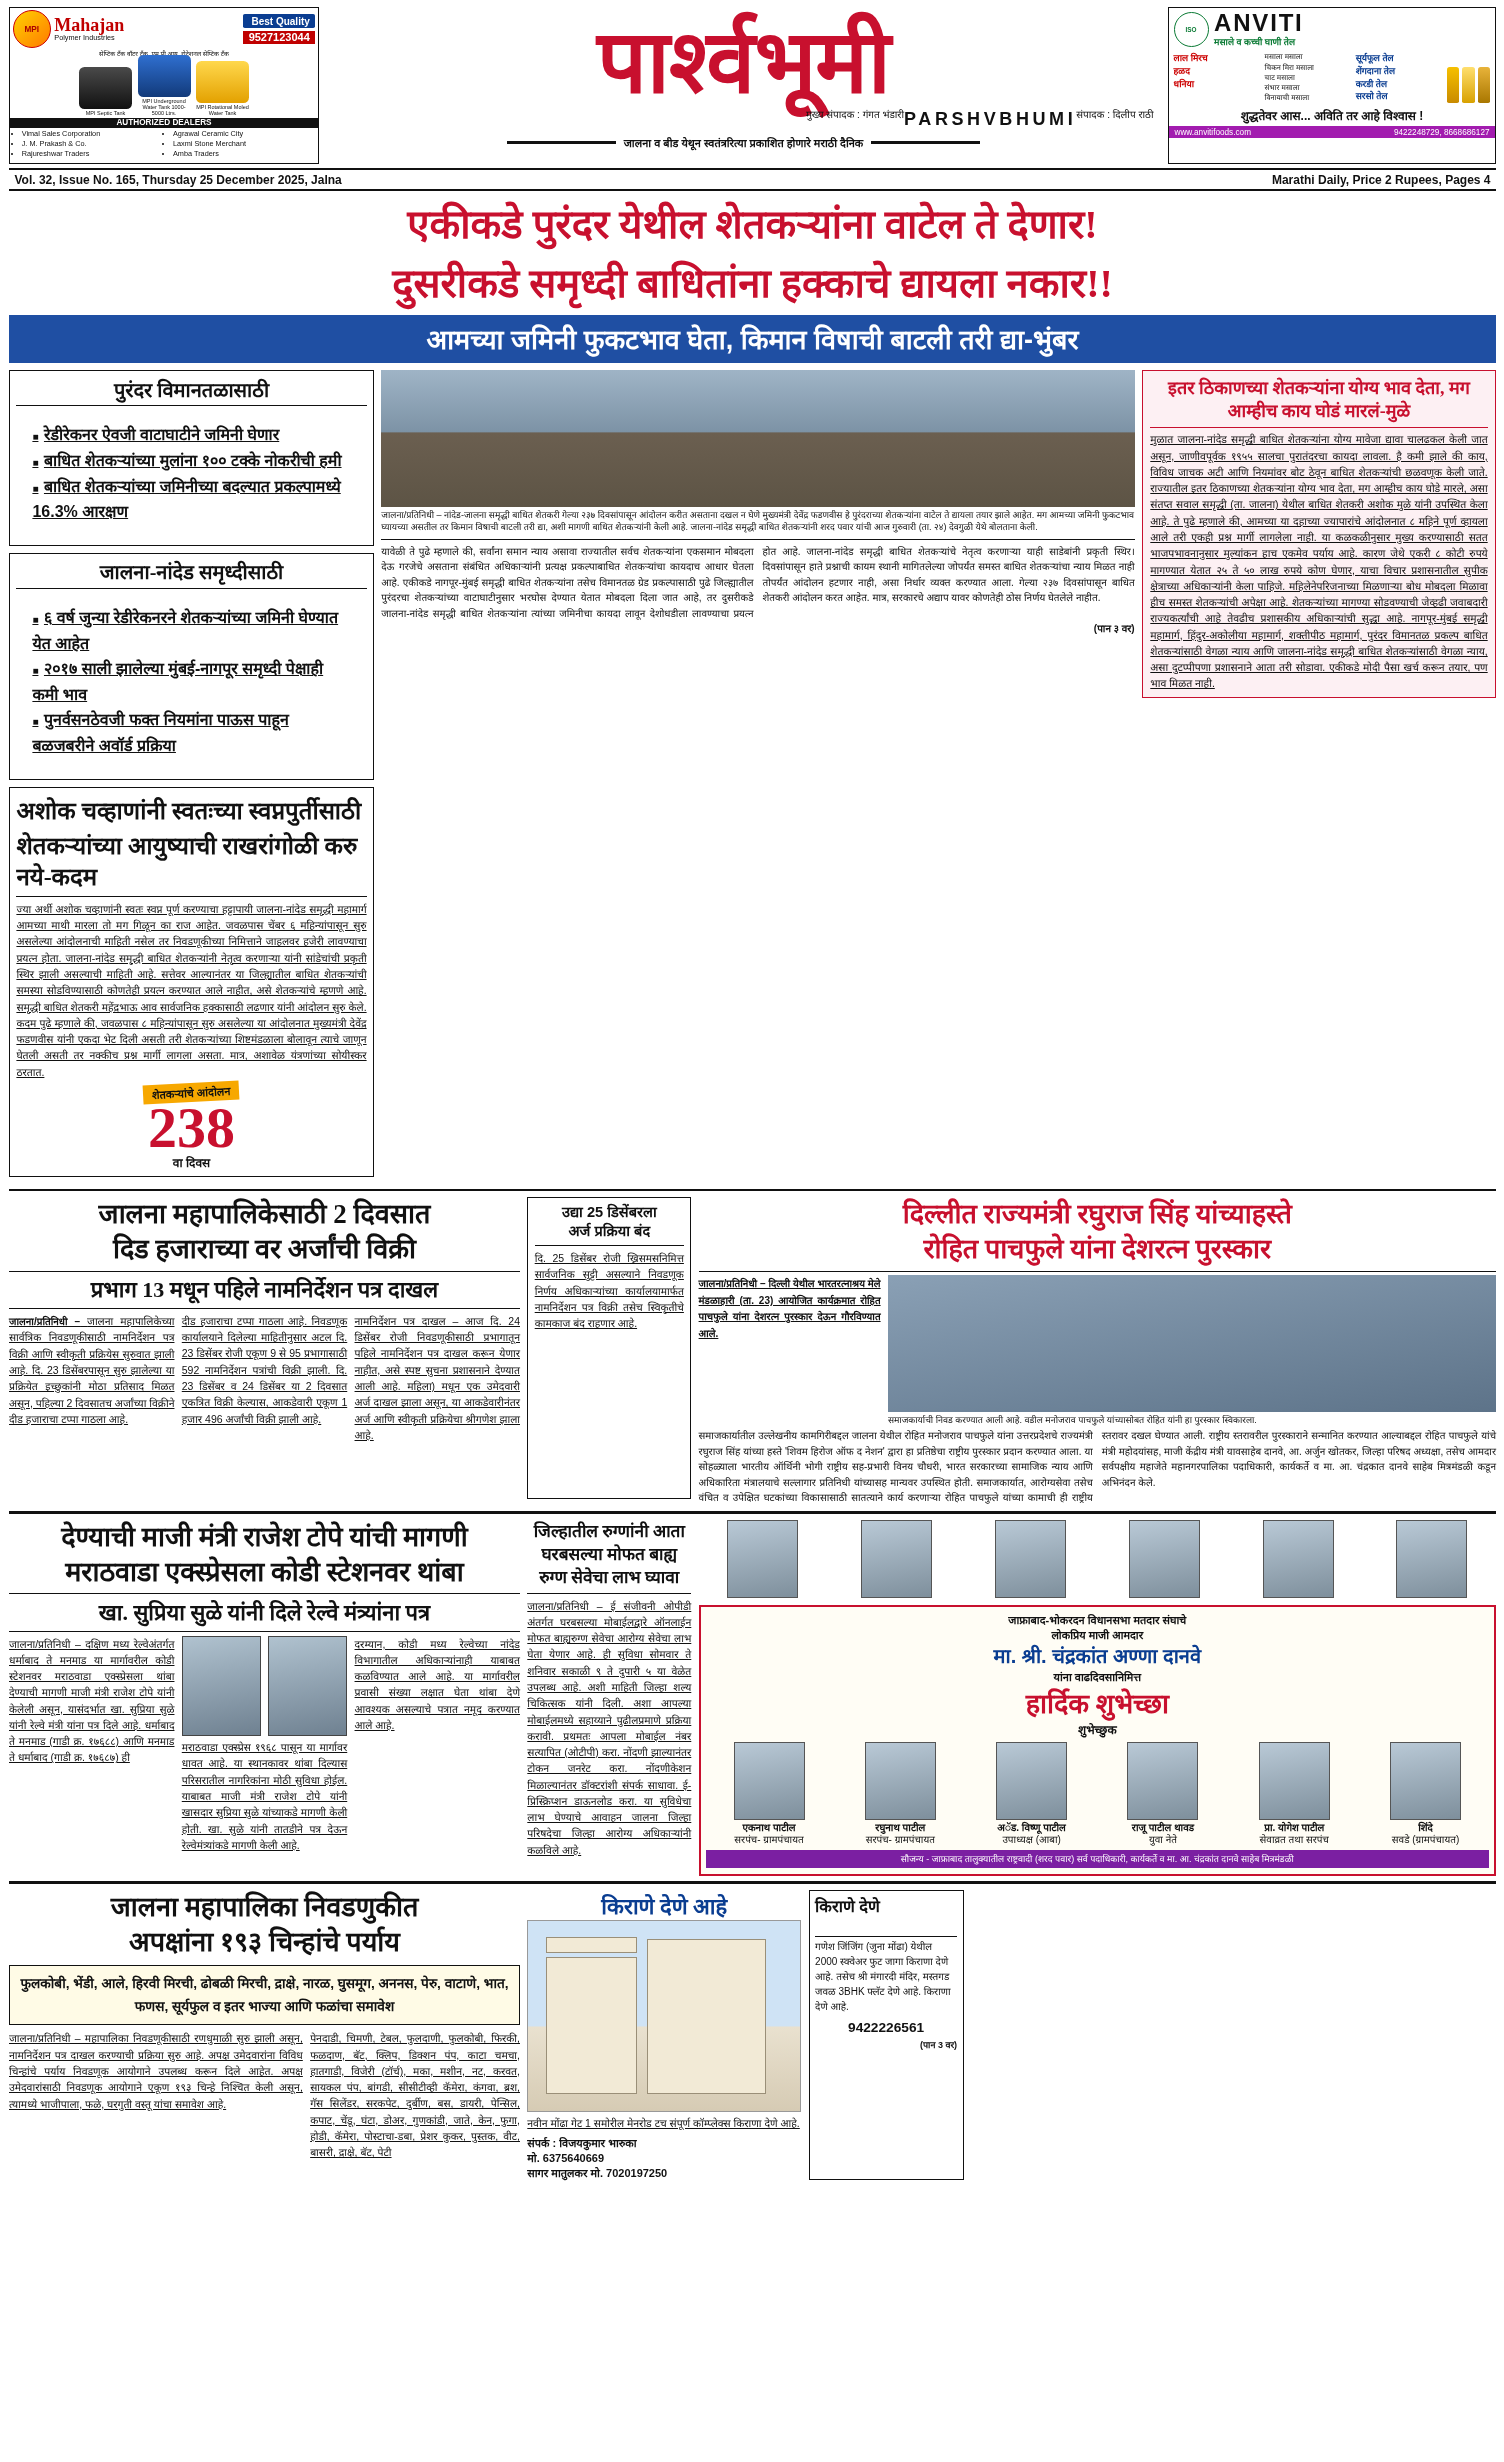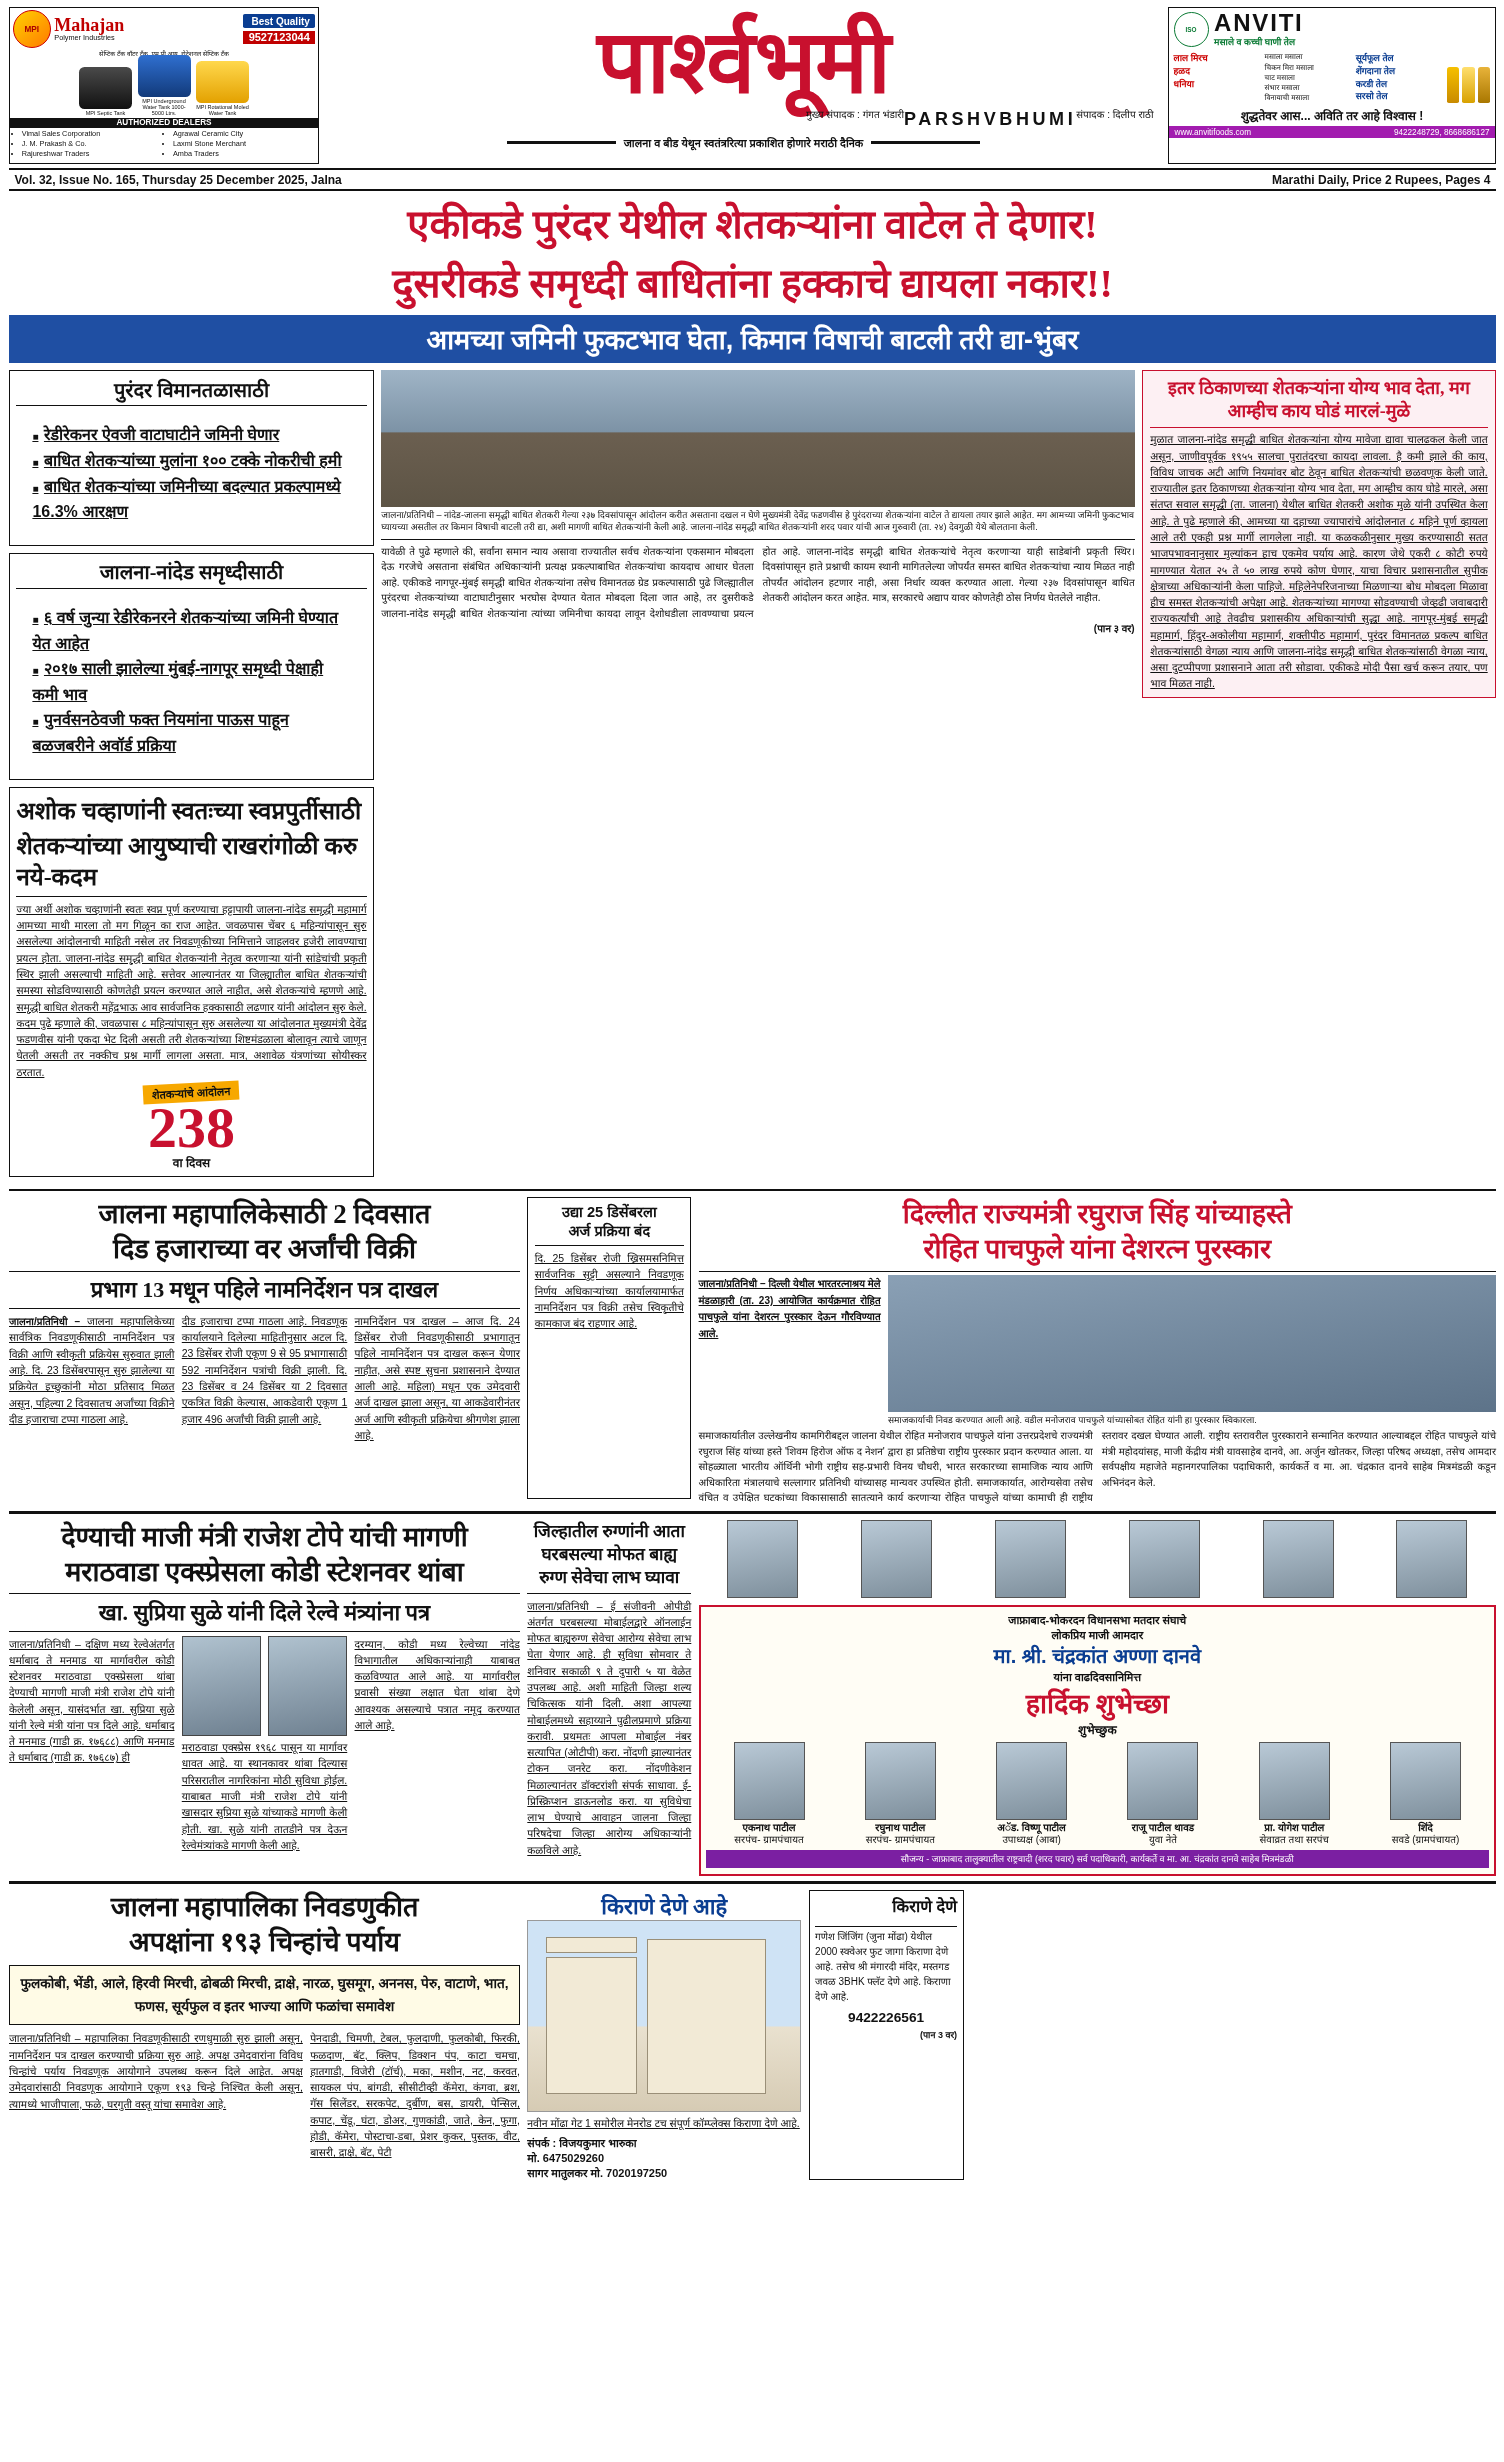--- a/index.html
+++ b/index.html
@@ -116,21 +116,21 @@
 
   .greet-box { border:2.7px double #c8102e; padding:5.5px; background:#fffdf5;}
   .greet-title { text-align:center; color:#c8102e; font-size:27px; font-weight:bold; font-family:"Liberation Serif",serif;}
   .greet-sub { text-align:center; font-size:12px; font-weight:bold;}
   .greet-strip { background:#7b1fa2; color:#fff; font-size:9px; text-align:center; padding:2.7px; margin-top:3.6px; line-height:1.4;}
 
   .classified-title { text-align:center; color:#0a3d91; font-size:22px; font-weight:bold; font-family:"Liberation Serif",serif;}
   .building { height:192px; background:linear-gradient(180deg,#cfe3f5 0%,#cfe3f5 55%,#e9e1cf 56%,#d6cbb4 100%); position:relative; border:0.9px solid #999;}
   .building .blk { position:absolute; background:#f2ead6; border:0.9px solid #9a8f78;}
   .kirana-box { border:1.8px solid #111; padding:3.6px 5.5px; font-size:10px; line-height:1.5;}
-  .kirana-title { text-align:right; font-size:16.4px; font-weight:bold; border-bottom:0.9px solid #111; padding-bottom:7px; margin-bottom:2.7px;}
+  .kirana-title { text-align:left; font-size:16.4px; font-weight:bold; border-bottom:0.9px solid #111; padding-bottom:17px; margin-bottom:2.7px;}
 
   .veg-box { background:#fffbe6; border:1.8px solid #111; padding:5.5px 9px; font-size:13.7px; font-weight:bold; line-height:1.7; text-align:center;}
   .flex-row { display:flex; gap:7.3px; }
   .portrait { background:linear-gradient(170deg,#b0c2cf,#6f8191); border:0.9px solid #444;}
   .hr-thin { height:0.9px; background:#111; margin:3.6px 0;}
   .hr-thick { height:2.7px; background:#111; margin:5.5px 0;}
 </style>
 </head>
 <body>
 
@@ -464,21 +464,21 @@
       <div class="building">
         <div class="blk" style="left:18px;top:36px;width:91px;height:137px;"></div>
         <div class="blk" style="left:119px;top:18px;width:119px;height:155px;"></div>
         <div class="blk" style="left:18px;top:16.4px;width:91px;height:16.4px;"></div>
       </div>
       <div class="body-text" style="margin-top:3.6px;">नवीन मोंढा गेट 1 समोरील मेनरोड टच संपूर्ण कॉम्प्लेक्स किराणा देणे आहे.</div>
       <div class="flex-row" style="margin-top:3.6px;font-size:11px;font-weight:bold;">
         <div>
           <span>संपर्क :</span>
           <span>विजयकुमार भारुका</span>
-          <div>मो. 6475029260</div>
+          <div>मो. 6375640669</div>
           <div>
             <span>सागर मातुलकर मो.</span>
             <span>7020197250</span>
           </div>
         </div>
       </div>
     </div>
 
     <div style="width:155px;" class="kirana-box">
       <div class="kirana-title">किराणे देणे</div>

